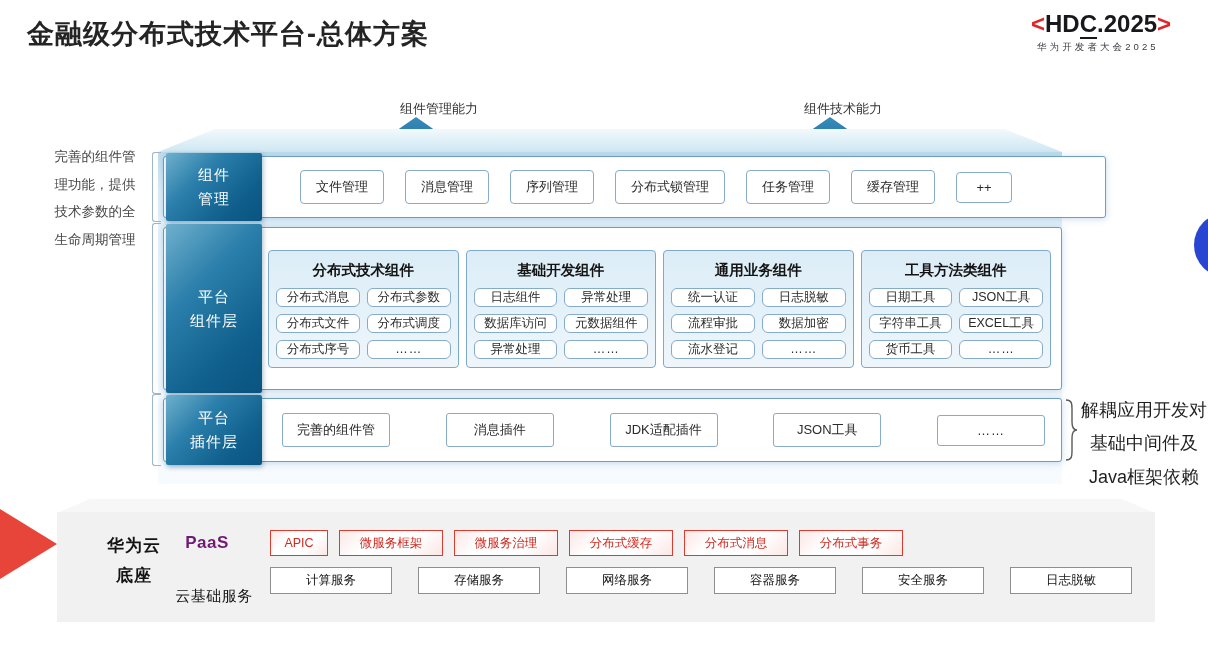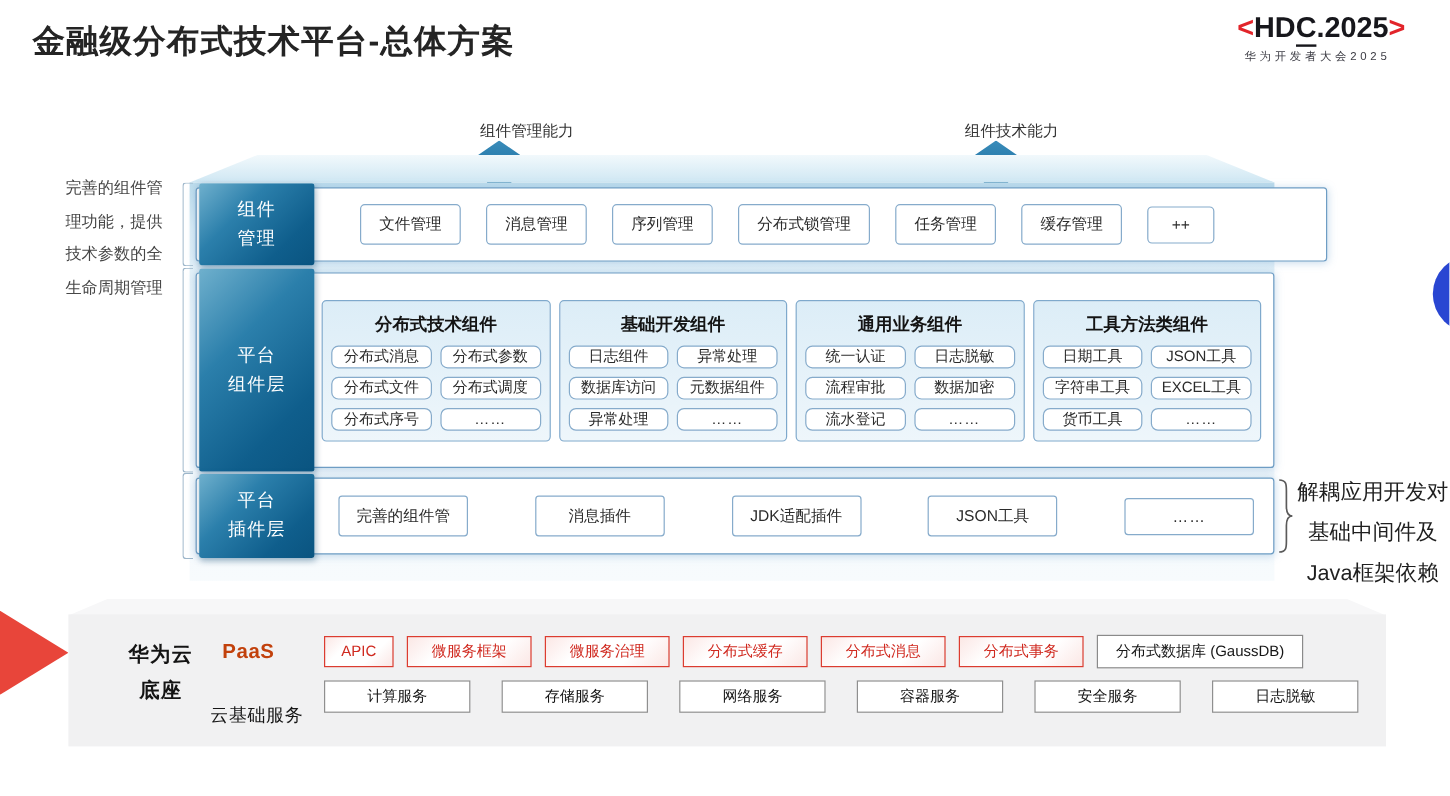--- a/index.html
+++ b/index.html
@@ -81,21 +81,21 @@
 
   
   .platform-top{left:57px; top:499px; width:1098px; height:14px; background:#f7f7f8;
     clip-path:polygon(3% 0,97% 0,100% 100%,0 100%);}
   .platform{left:57px; top:512px; width:1098px; height:110px; background:#f1f1f2;}
   .red-arrow{left:0; top:506px; width:57px; height:76px; background:#e8453a;
     clip-path:polygon(0 4%,100% 50%,0 96%);}
   .foundation-label{left:88px; top:531px; width:92px; font-size:17px; font-weight:800;
     color:#141414; line-height:1.75; text-align:center; white-space:pre-line; letter-spacing:1px;}
   .paas-row{left:170px; top:529px; height:28px; display:flex; align-items:center;}
-  .paas-label{width:74px; margin-right:26px; font-size:17px; font-weight:800; color:#c2410c;
+  .paas-label{width:74px; margin-right:26px; font-size:17px; font-weight:800; color:#701a75;
     text-align:center; letter-spacing:.5px;}
   .paas-items{display:flex; gap:11px; align-items:center;}
   .paas-items .chip{height:26px; min-width:104px; padding:0 8px; box-sizing:border-box;
     display:flex; align-items:center; justify-content:center;
     border:1px solid #dc3c30; color:#d02a20; font-size:12.5px;
     background:linear-gradient(135deg,#fbe7e5 0%,#ffffff 30%,#ffffff 68%,#fbe7e5 100%);}
   .paas-items .chip:first-child{min-width:58px;text-align:center;}
   .db-chip{height:26px; padding:0 15px; margin-left:11px; display:flex; align-items:center;
     border:1px solid #8a8a8a; color:#161616; font-size:12.5px; background:#fff; white-space:nowrap;}
   .iaas-row{left:170px; top:566px; height:28px; display:flex; align-items:center;}
@@ -225,21 +225,20 @@
   <div class="abs paas-row">
     <div class="paas-label">PaaS</div>
     <div class="paas-items">
         <div class="chip">APIC</div>
         <div class="chip">微服务框架</div>
         <div class="chip">微服务治理</div>
         <div class="chip">分布式缓存</div>
         <div class="chip">分布式消息</div>
         <div class="chip">分布式事务</div>
       </div>
-    <div class="db-chip">分布式数据库 (GaussDB)</div>
   </div>
 
   <div class="abs iaas-row">
     <div class="iaas-label">云基础服务</div>
     <div class="iaas-items">
         <div class="chip">计算服务</div>
         <div class="chip">存储服务</div>
         <div class="chip">网络服务</div>
         <div class="chip">容器服务</div>
         <div class="chip">安全服务</div>

